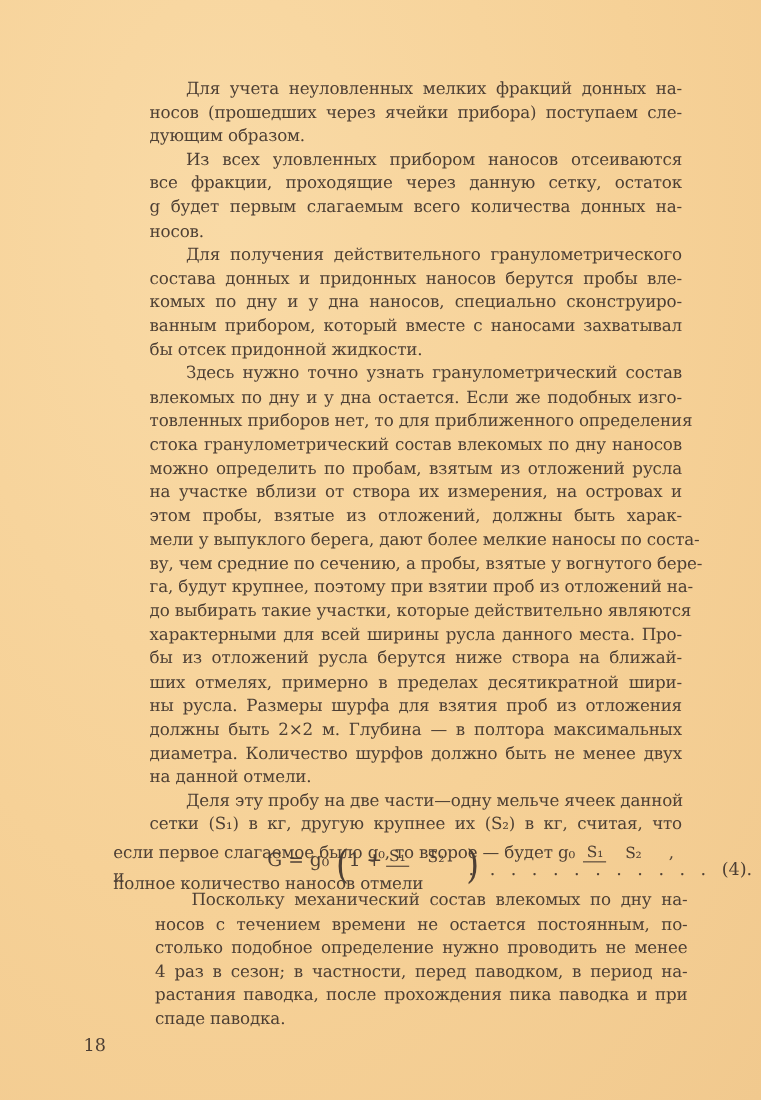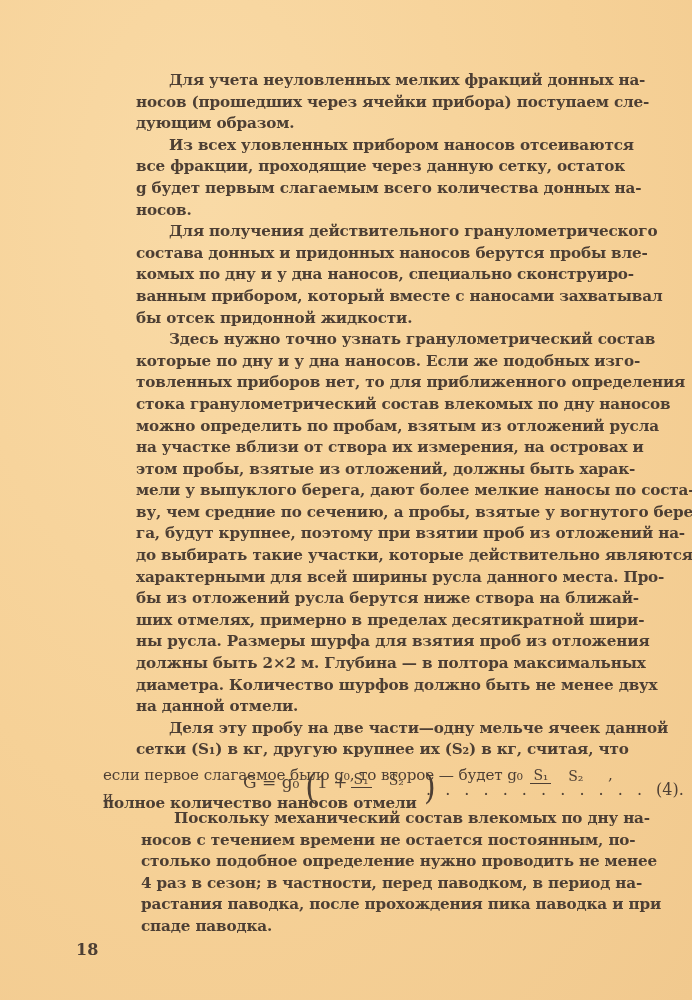--- a/index.html
+++ b/index.html
@@ -10,42 +10,42 @@
     position:relative;
     font-family:"DejaVu Serif","Liberation Serif",serif;
     color:#4d3f34;
   }
   .page {
     position:absolute; left:103px; top:70px; width:517px;
     font-size:15.2px; line-height:21.6px; letter-spacing:-0.15px;
   }
   .para { margin:0; text-align:justify; text-indent:33px; }
   .para.noindent { text-indent:0; }
-  .line { display:block; text-align:justify; text-align-last:justify; white-space:nowrap;font-weight:bold; }
+  .line { display:block; text-align:justify; text-align-last:justify; white-space:nowrap; }
   .line.last { text-align-last:left; }
   .para .line:first-child { padding-left:33px; }
   .formula-line {
     position:relative; height:28px; margin-top:4px;
   }
   .frac {
     display:inline-flex; flex-direction:row; align-items:center;
     vertical-align:middle; font-size:14px; line-height:15px; margin:0 3px;
   }
   .frac .num { border-bottom:1px solid #4d3f34; padding:0 3px; }
   .frac .den { padding:0 17px; }
   .eq-block {
     position:absolute; left:103px; top:768px; width:517px; height:40px;
   }
   .eq {
     position:absolute; left:140px; top:4px; font-size:17px; white-space:nowrap;
     display:flex; align-items:flex-start;
   }
   .paren { font-size:30px; line-height:30px; font-weight:normal; transform:scaleY(1.2); display:inline-block; }
   .dots { position:absolute; left:323px; top:12px; letter-spacing:4.5px; white-space:nowrap; }
-  .page-number { position:absolute; left:76px; top:940px; font-size:16px;font-weight:bold; }
+  .page-number { position:absolute; left:76px; top:940px; font-size:16px; }
   .page2 { position:absolute; left:108px; top:808px; width:517px; font-size:15.2px; line-height:21.6px; letter-spacing:-0.15px; }
 </style>
 </head>
 <body>
 
 <div class="page">
   <div class="para">
     <span class="line">Для учета неуловленных мелких фракций донных на-</span>
     <span class="line">носов (прошедших через ячейки прибора) поступаем сле-</span>
     <span class="line last">дующим образом.</span>
@@ -58,21 +58,21 @@
   </div>
   <div class="para">
     <span class="line">Для получения действительного гранулометрического</span>
     <span class="line">состава донных и придонных наносов берутся пробы вле-</span>
     <span class="line">комых по дну и у дна наносов, специально сконструиро-</span>
     <span class="line">ванным прибором, который вместе с наносами захватывал</span>
     <span class="line last">бы отсек придонной жидкости.</span>
   </div>
   <div class="para">
     <span class="line">Здесь нужно точно узнать гранулометрический состав</span>
-    <span class="line">которые по дну и у дна наносов. Если же подобных изго-</span>
+    <span class="line">влекомых по дну и у дна остается. Если же подобных изго-</span>
     <span class="line">товленных приборов нет, то для приближенного определения</span>
     <span class="line">стока гранулометрический состав влекомых по дну наносов</span>
     <span class="line">можно определить по пробам, взятым из отложений русла</span>
     <span class="line">на участке вблизи от створа их измерения, на островах и</span>
     <span class="line">этом пробы, взятые из отложений, должны быть харак-</span>
     <span class="line">мели у выпуклого берега, дают более мелкие наносы по соста-</span>
     <span class="line">ву, чем средние по сечению, а пробы, взятые у вогнутого бере-</span>
     <span class="line">га, будут крупнее, поэтому при взятии проб из отложений на-</span>
     <span class="line">до выбирать такие участки, которые действительно являются</span>
     <span class="line">характерными для всей ширины русла данного места. Про-</span>

